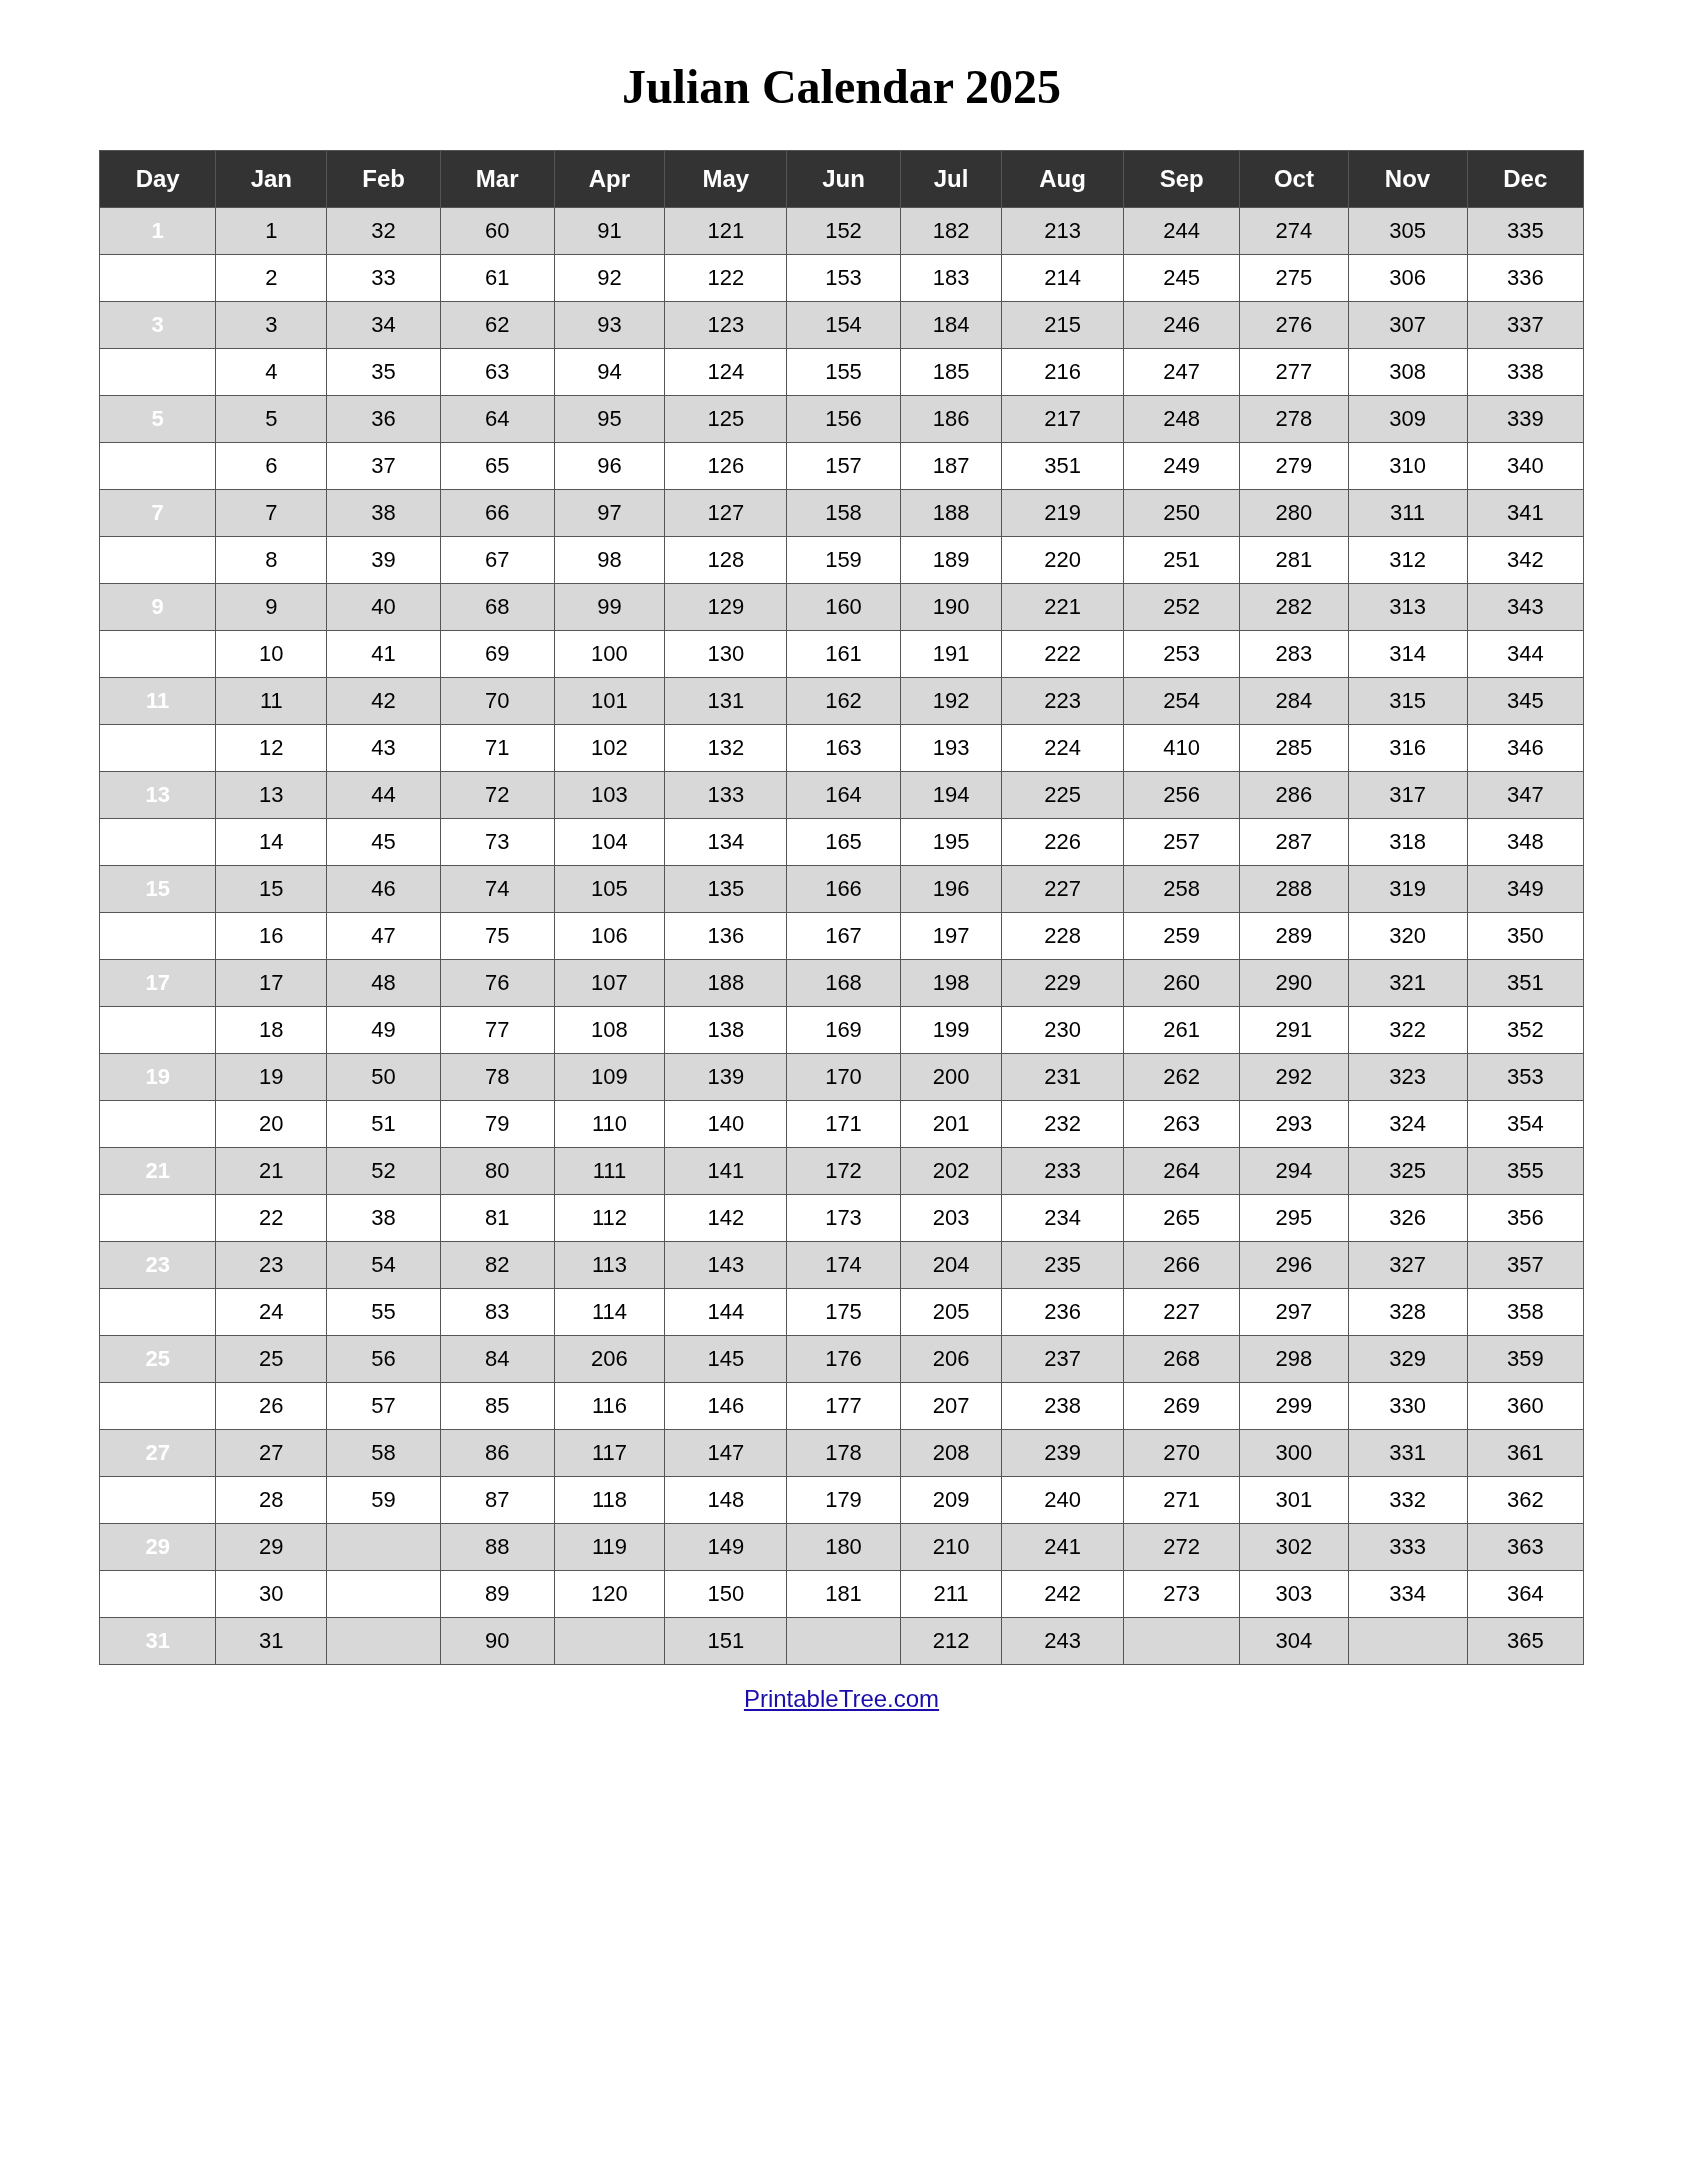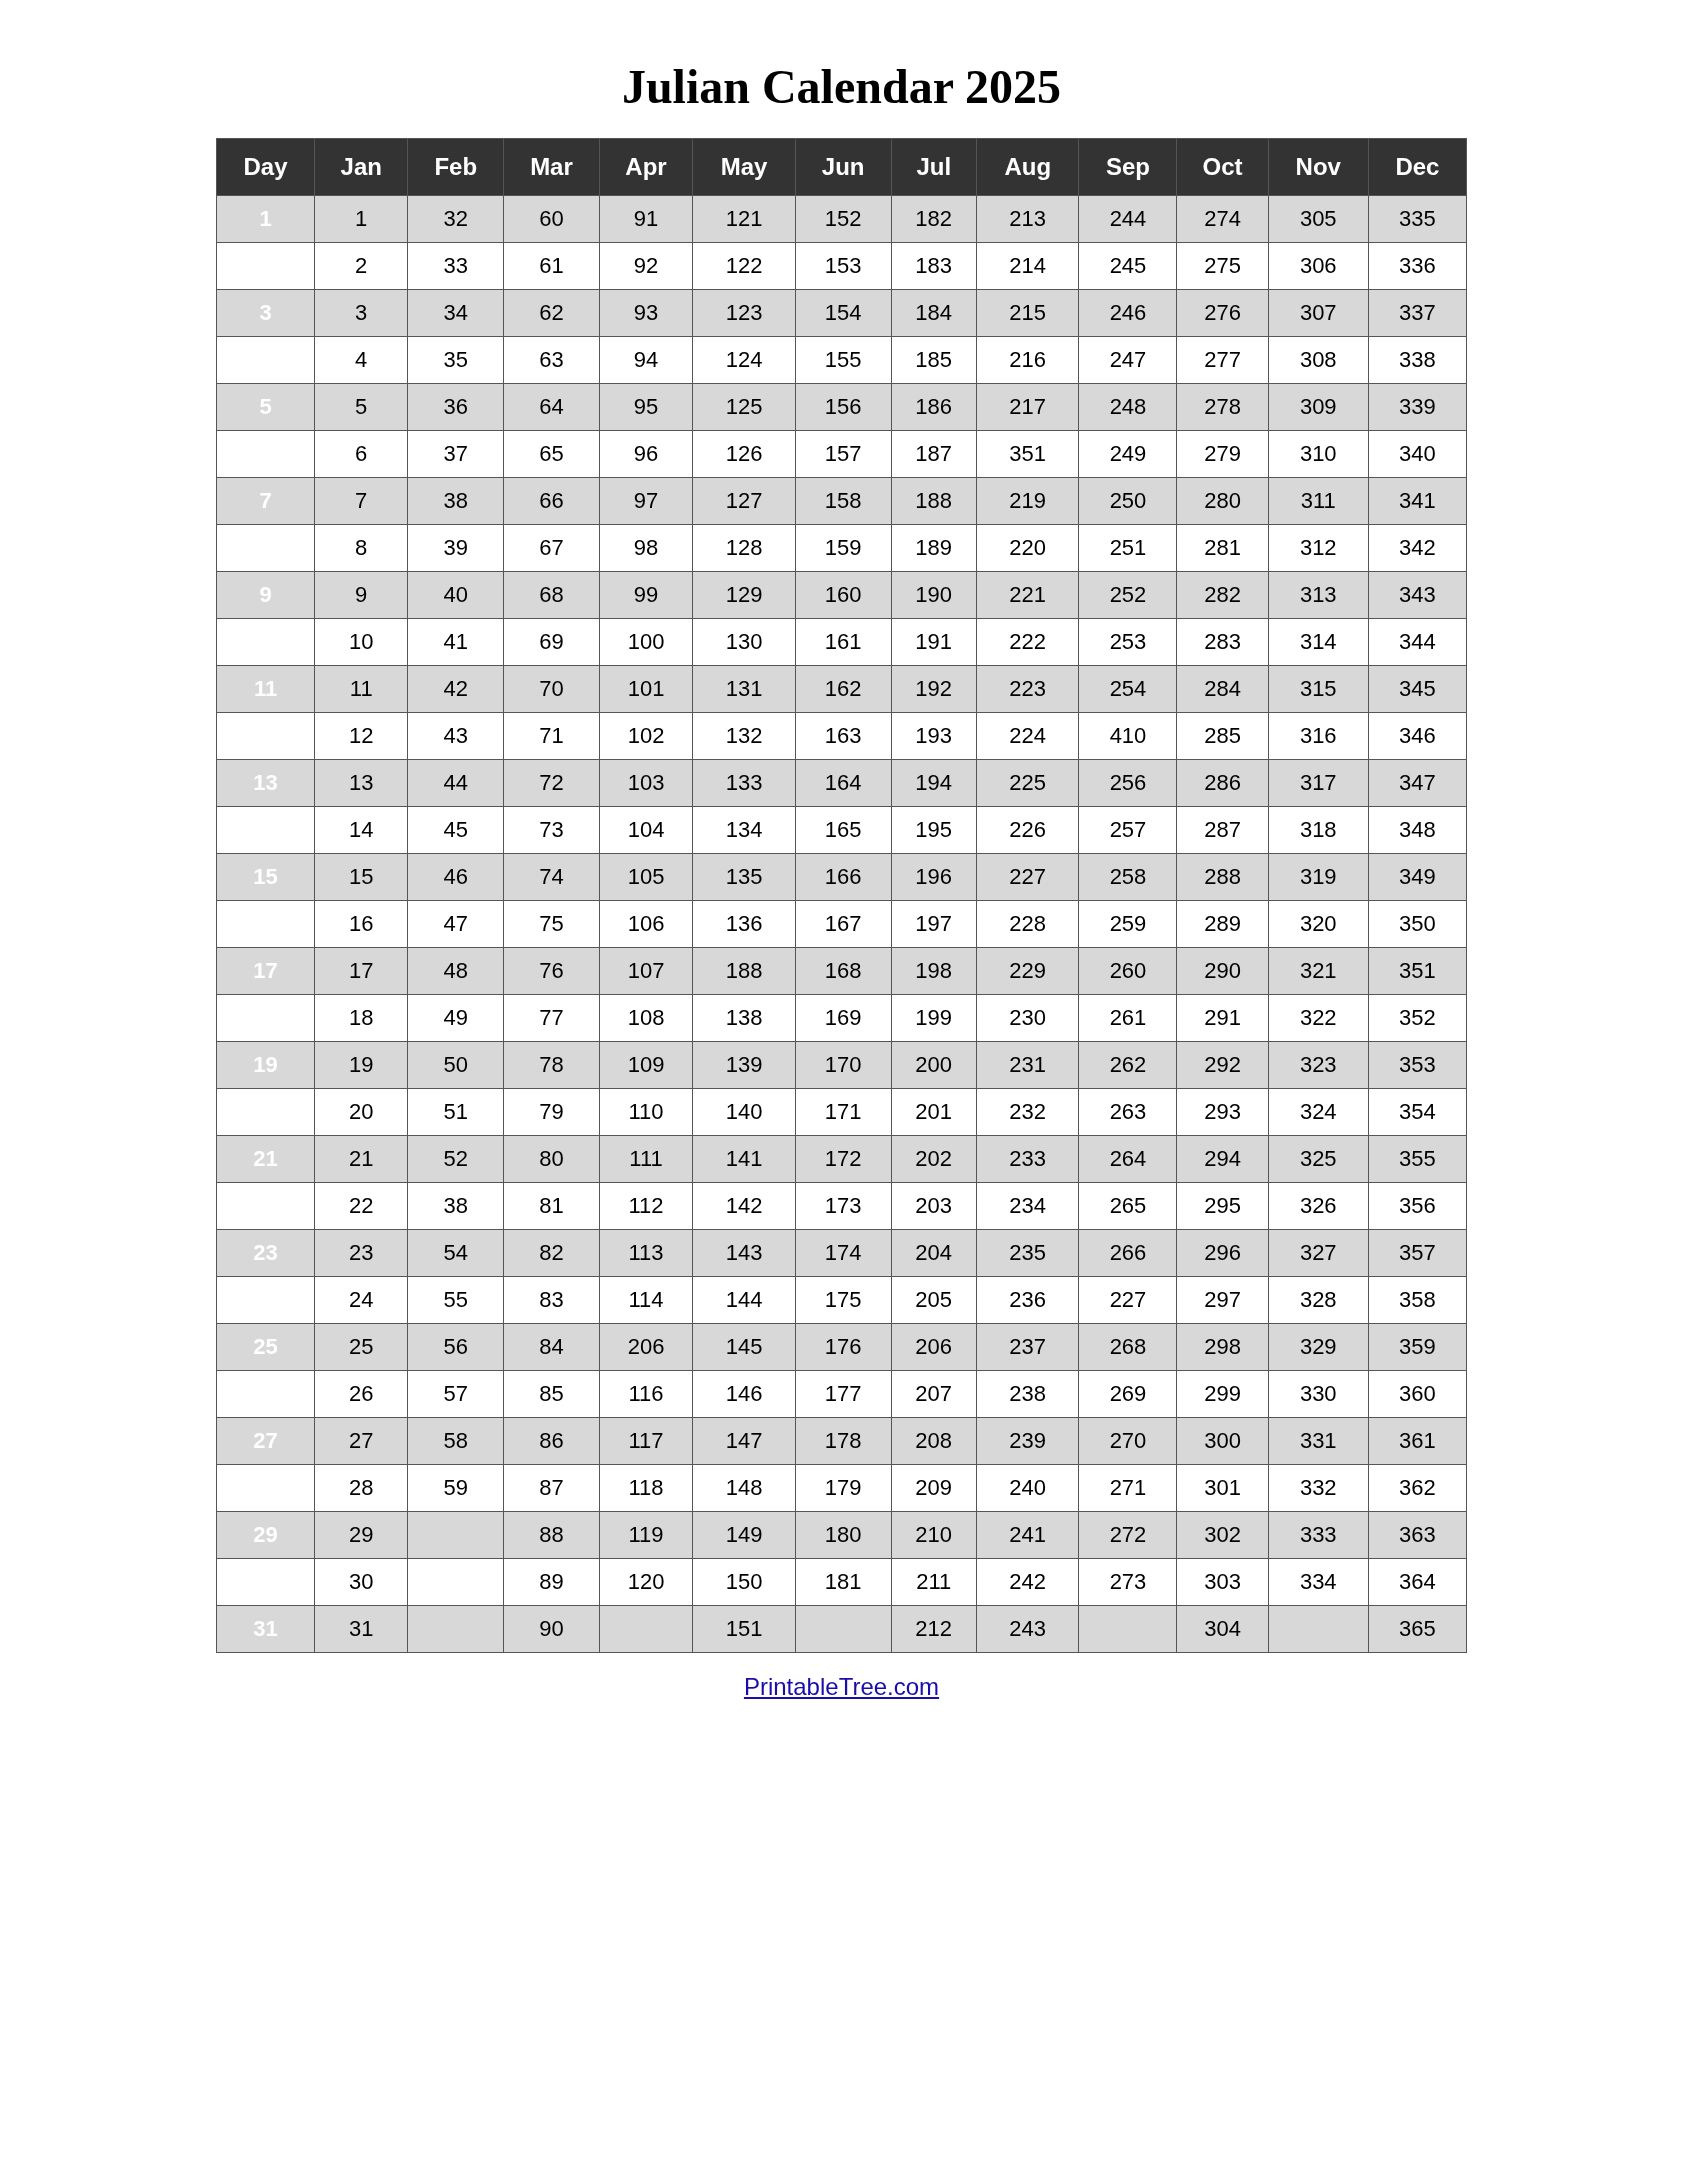--- a/index.html
+++ b/index.html
@@ -9,27 +9,27 @@
       display: flex;
       flex-direction: column;
       align-items: center;
       padding: 59px 40px 40px;
       min-height: 2178px;
       width: 1683px;
     }
     h1 {
       font-size: 48px;
       font-weight: bold;
-      margin-bottom: 24px;
+      margin-bottom: 36px;
       color: #000;
       font-family: Georgia, serif;
     }
     table {
       border-collapse: collapse;
-      width: 1251px;
+      width: 1485px;
       font-size: 22px;
     }
     th, td {
       border: 1px solid #555;
       text-align: center;
       padding: 10px 6px;
     }
     thead th {
       background-color: #333;
       color: #fff;

